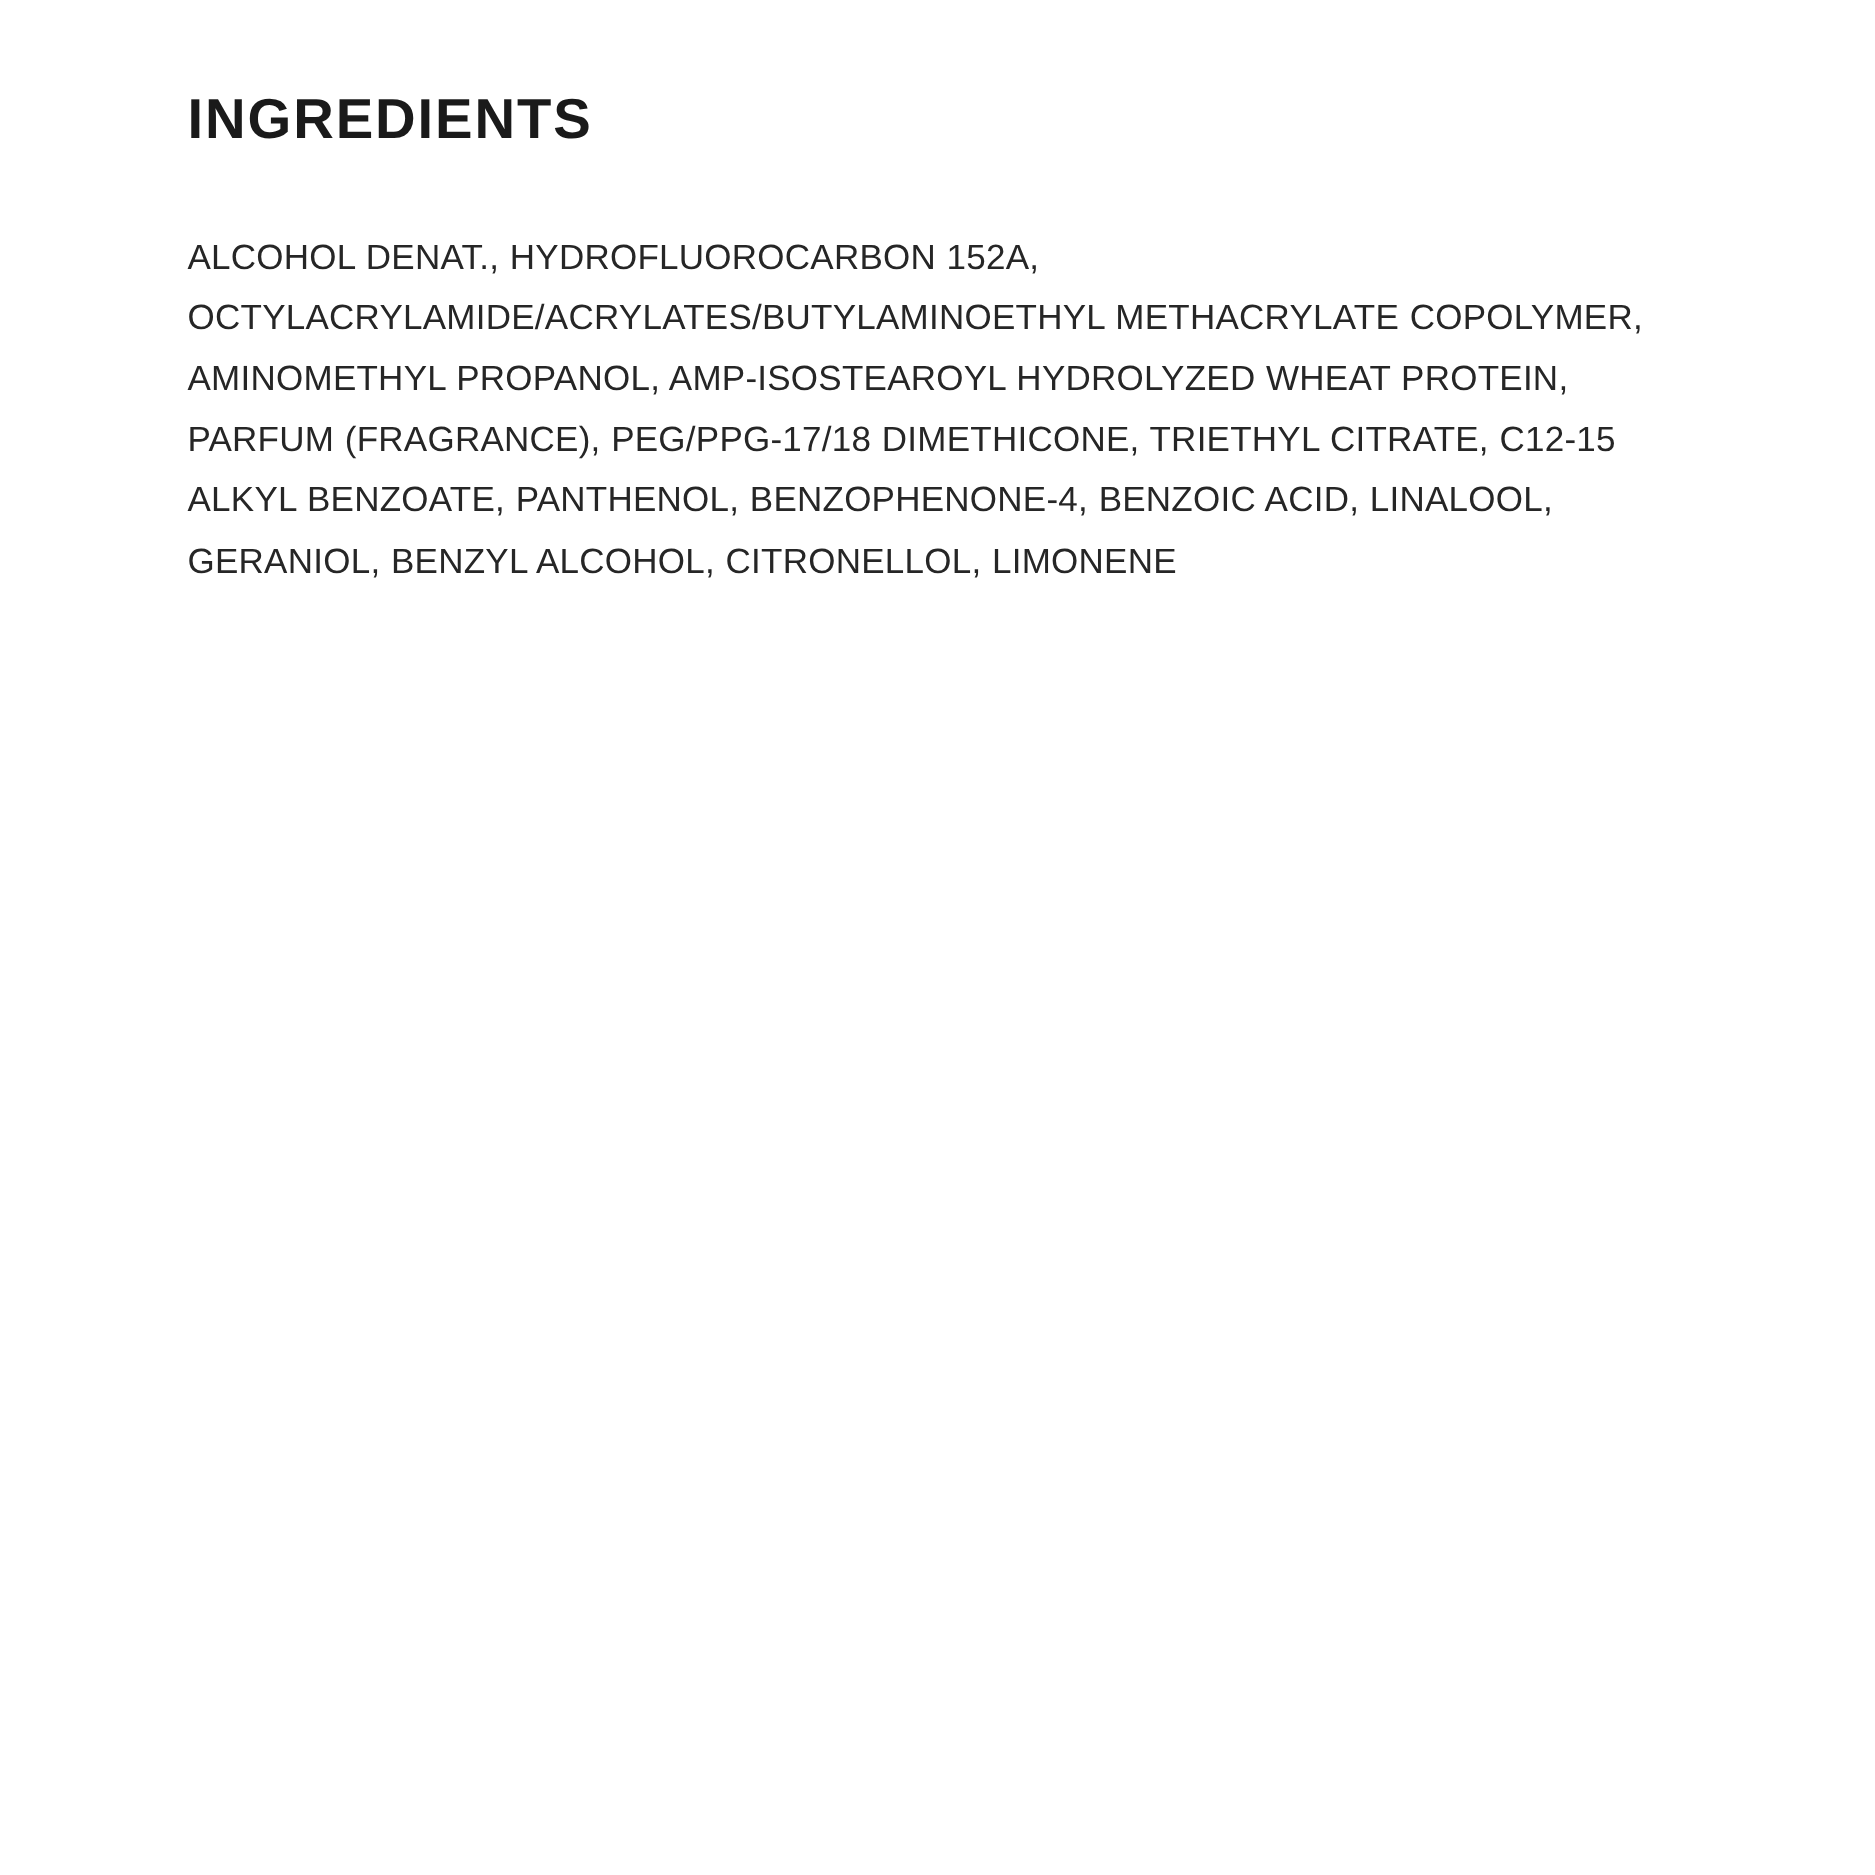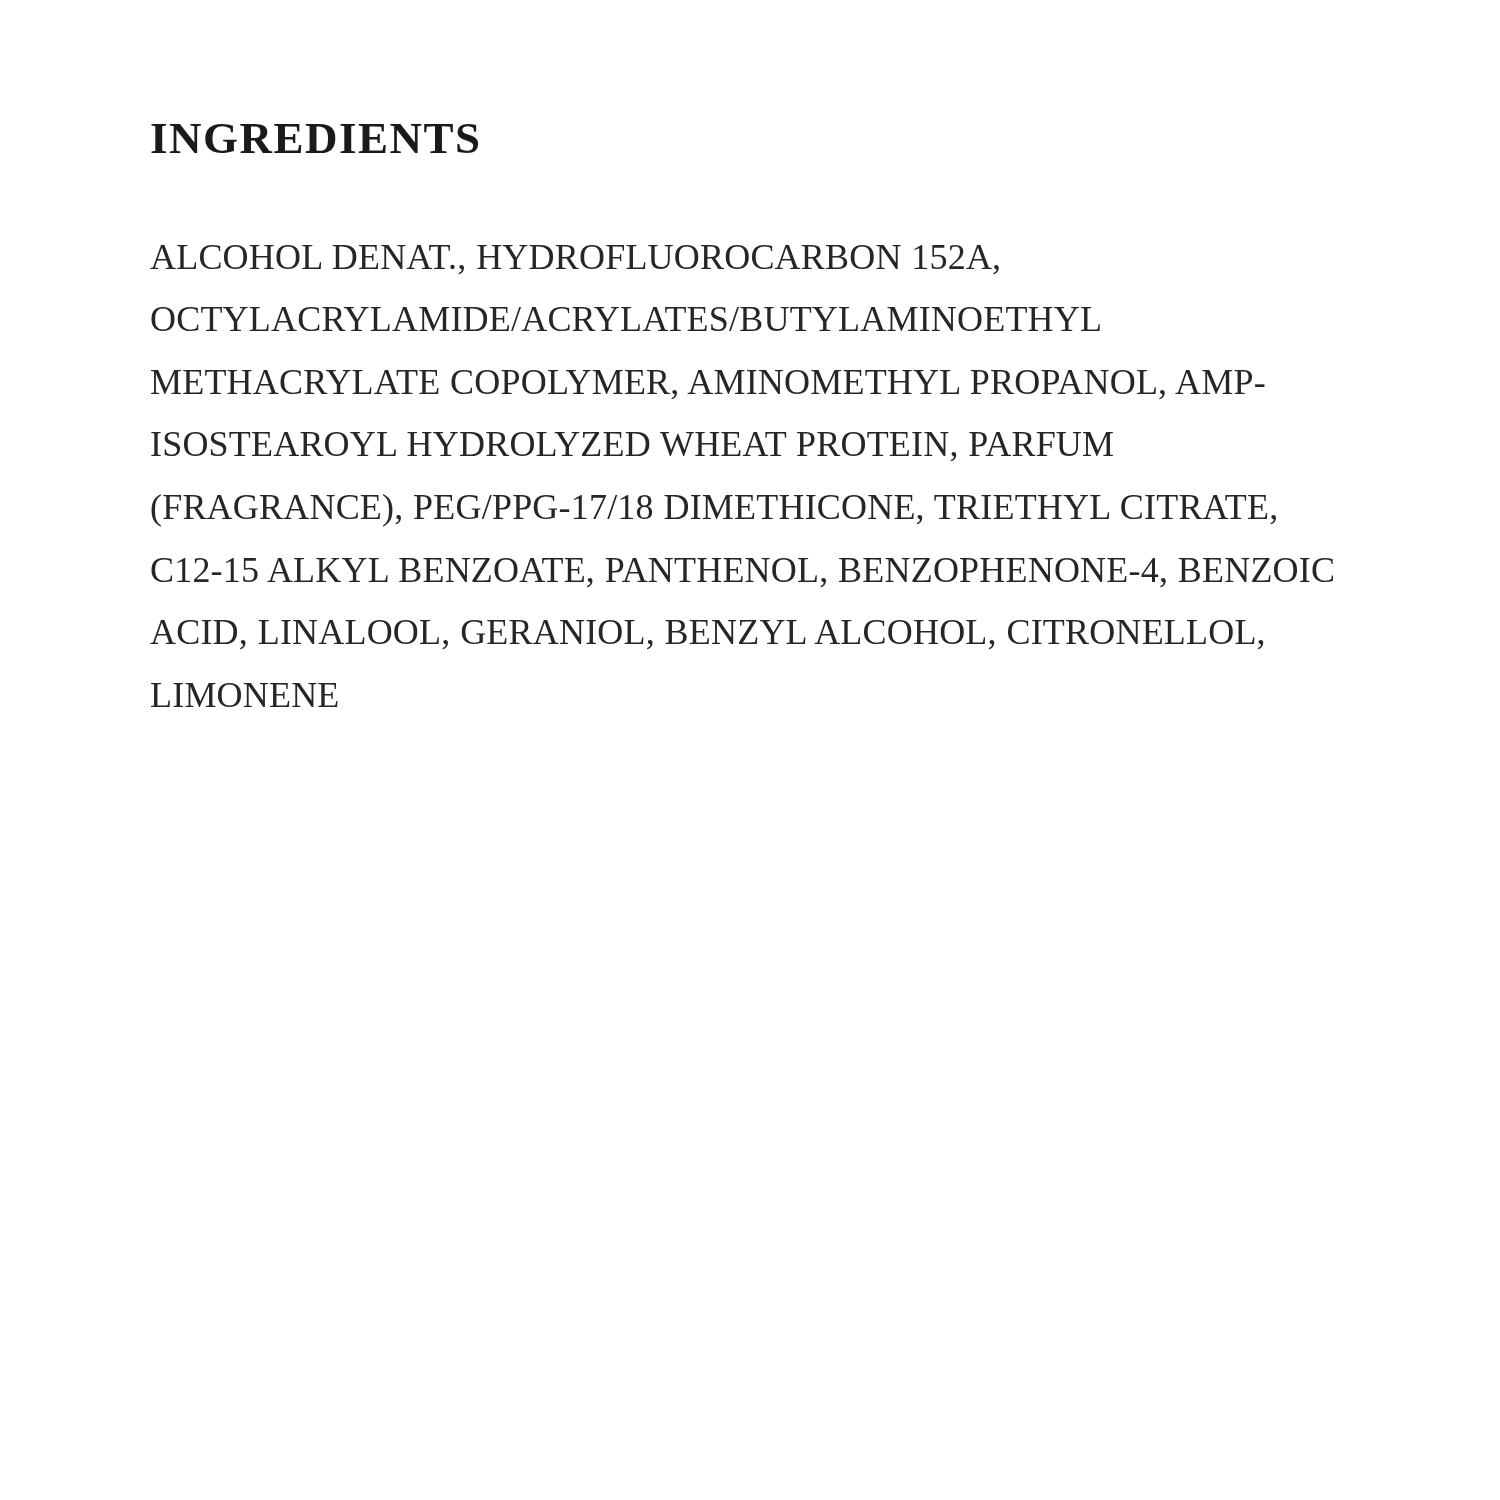--- a/index.html
+++ b/index.html
@@ -12,35 +12,34 @@
     background: #ffffff;
     font-family: "Liberation Sans", sans-serif;
     color: #1a1a1a;
     overflow: hidden;
   }
   .page {
     position: relative;
     width: 1500px;
     height: 1500px;
     box-sizing: border-box;
-    padding: 114px 150px 0 150px;
-    font-family: Liberation Serif, serif;
+    padding: 70px 150px 0 150px;
   }
   .section-heading {
     font-size: 45px;
     font-weight: bold;
     letter-spacing: 1.5px;
     line-height: 1.1;
     color: #1a1a1a;
     margin: 0;
     padding: 0;
   }
   .ingredients-body {
     margin-top: 62px;
-    font-size: 36px;
+    font-size: 28px;
     font-weight: 400;
     line-height: 1.74;
     letter-spacing: 0.2px;
     color: #262626;
     max-width: 1215px;
     word-spacing: 0.5px;
   }
 </style>
 </head>
 <body>

